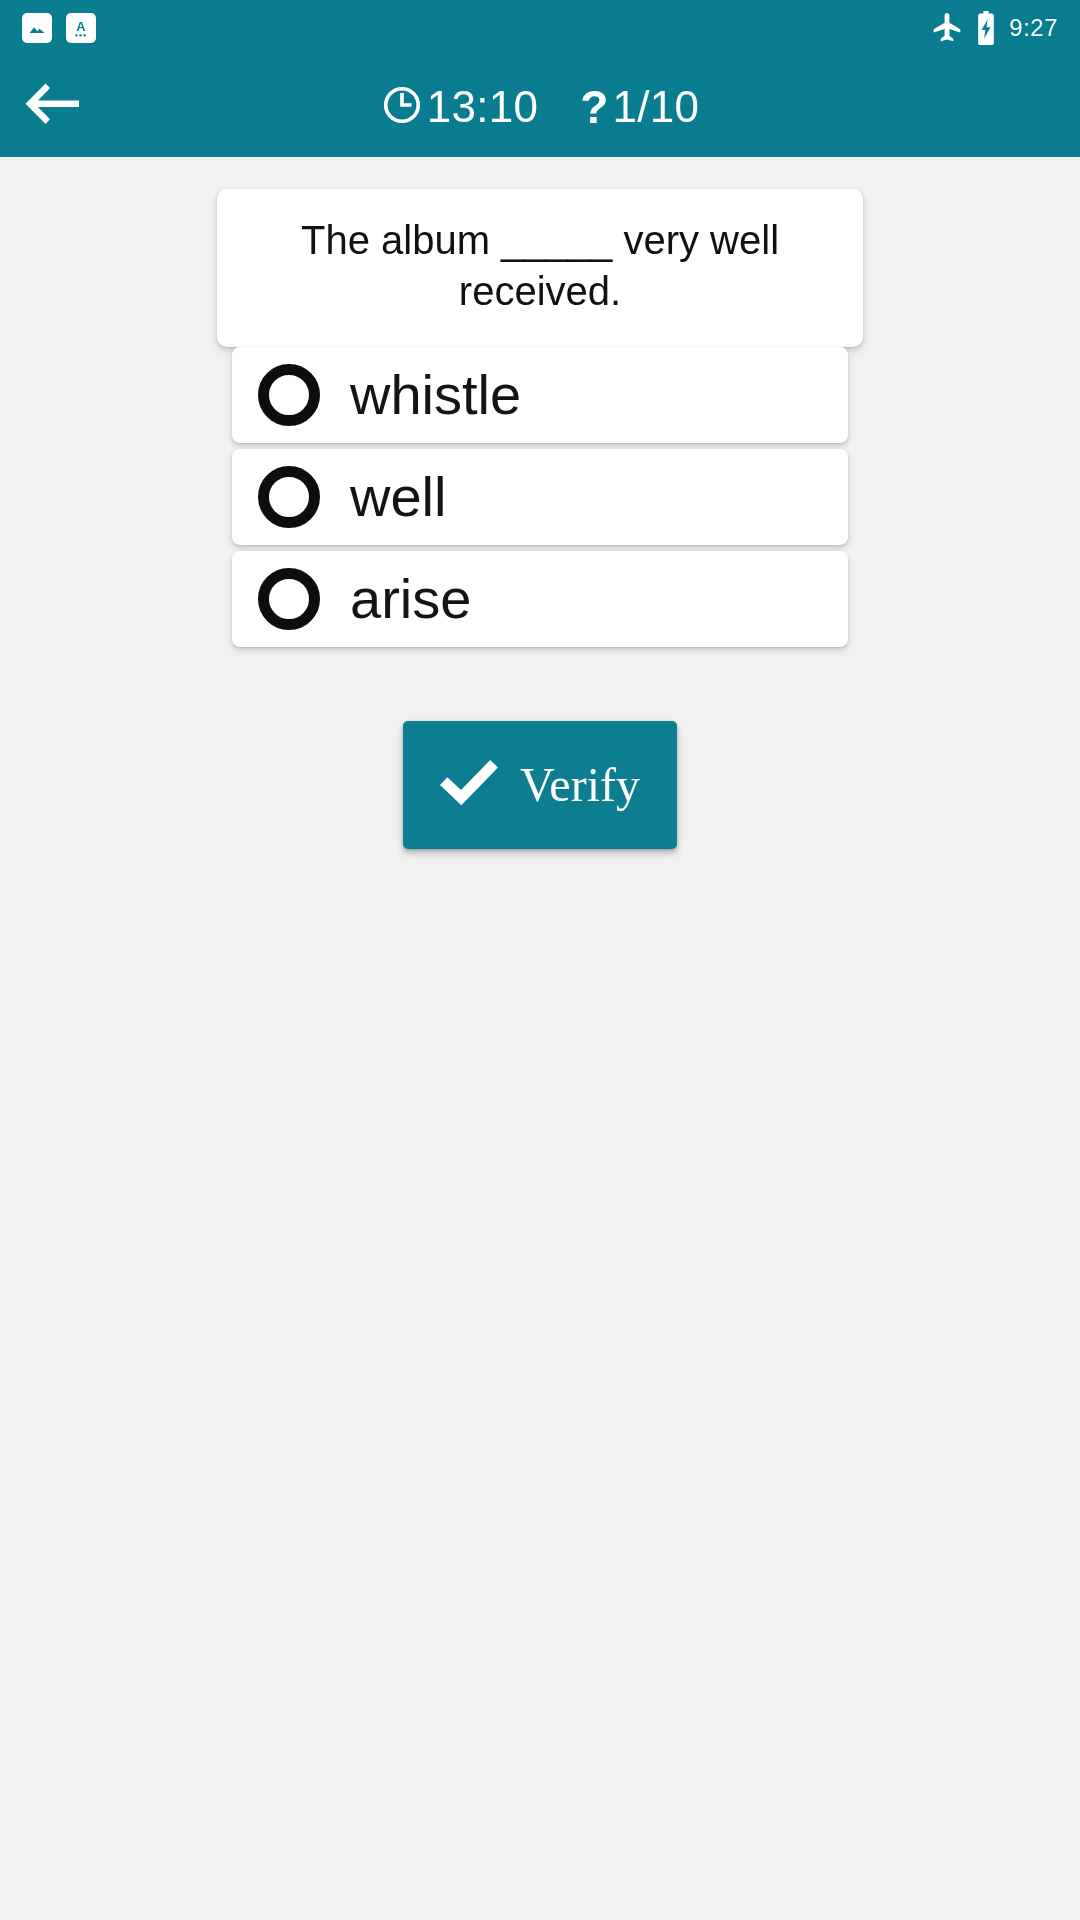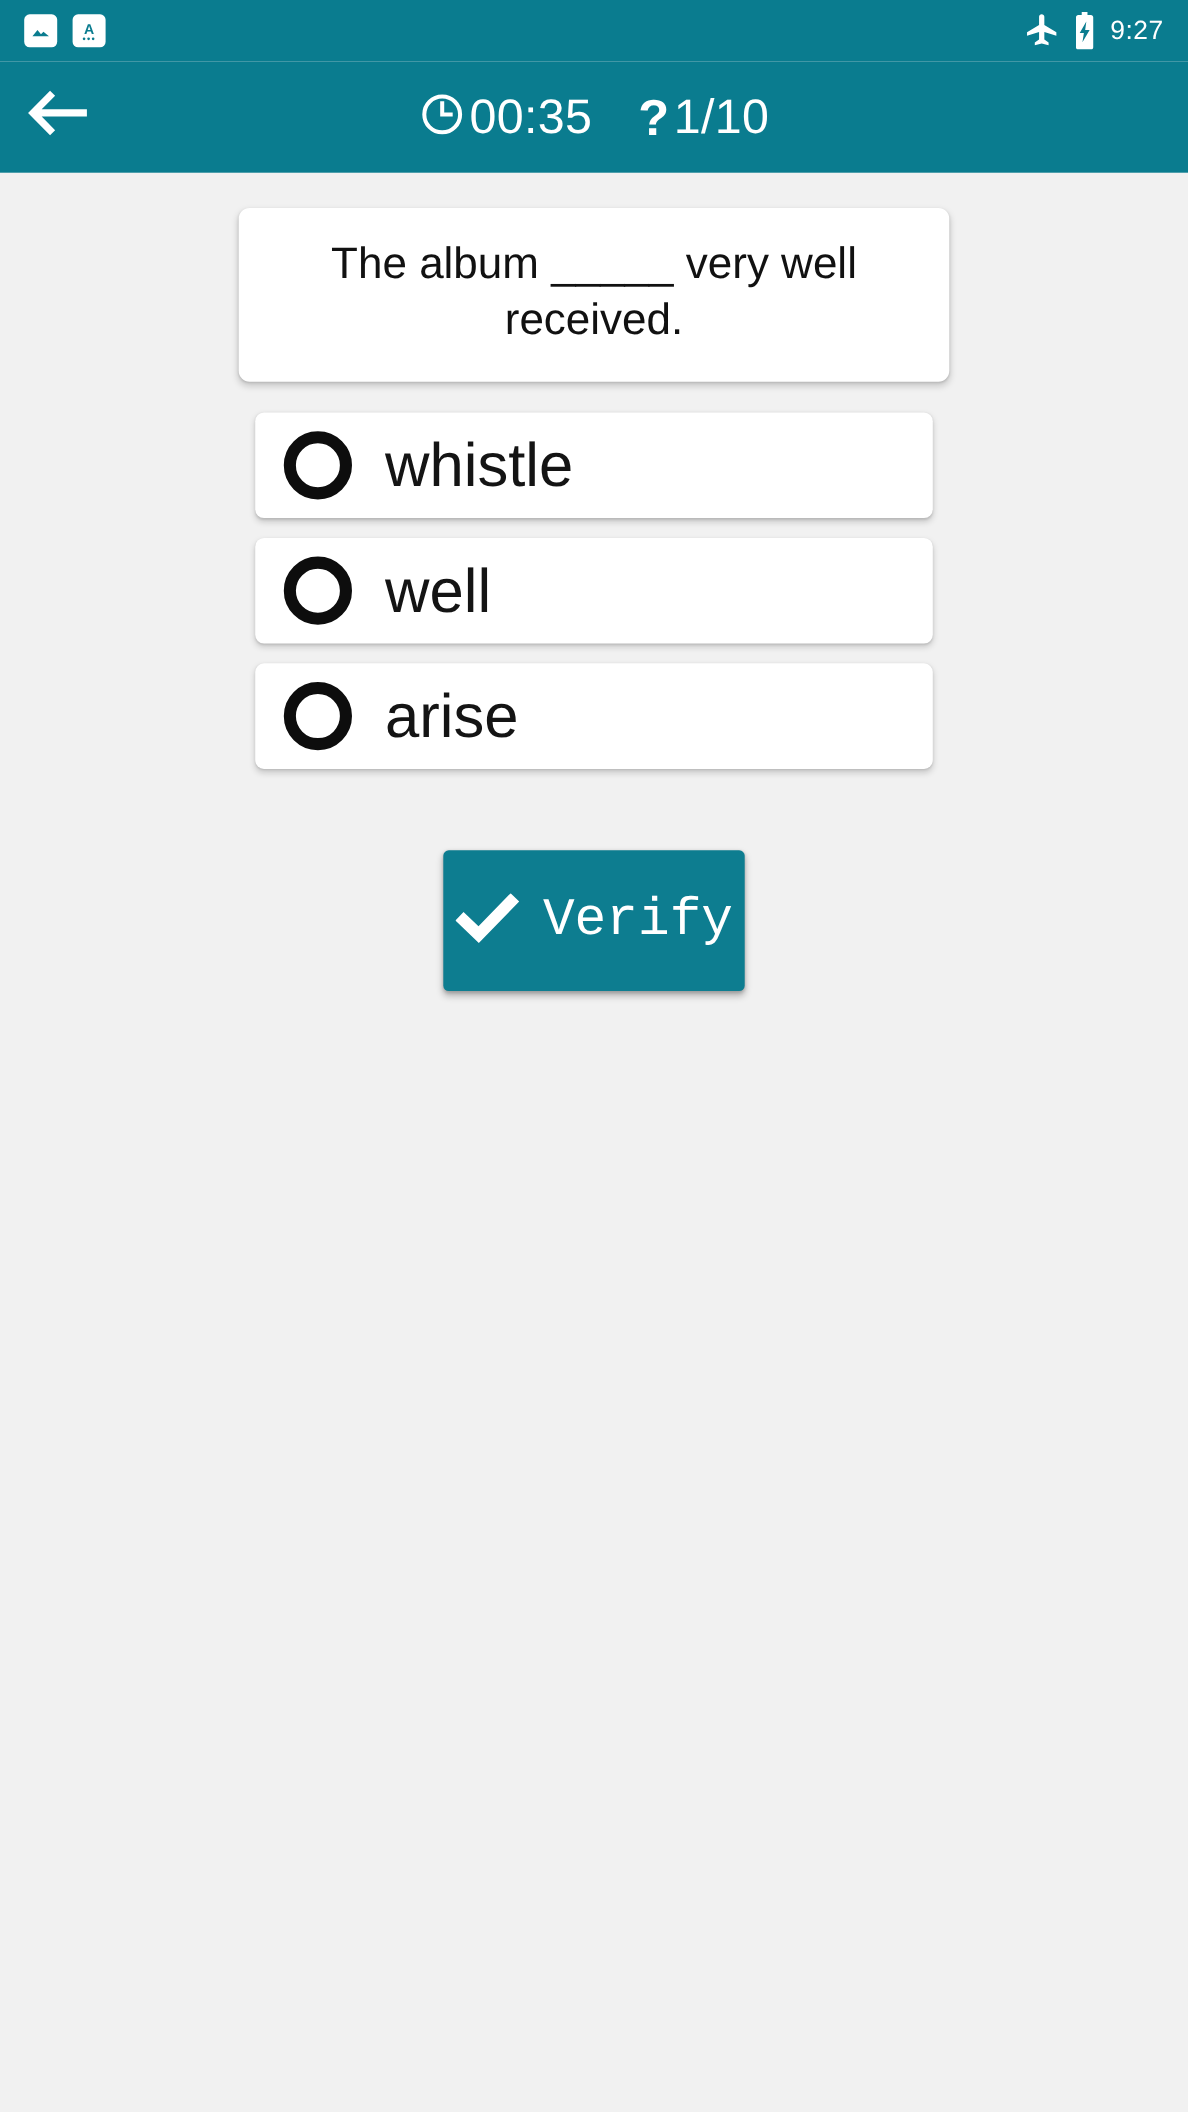--- a/index.html
+++ b/index.html
@@ -141,22 +141,21 @@
     font-size: 40px;
     line-height: 1.28;
     font-weight: 400;
   }
 
   .options {
     width: 100%;
     display: flex;
     flex-direction: column;
     align-items: center;
-    margin-top: 28px;
-    gap: 18px;
+    gap: 6px;
   }
 
   .option {
     width: 616px;
     min-height: 96px;
     background: #ffffff;
     border-radius: 8px;
     box-shadow: 0 3px 6px rgba(0,0,0,0.17), 0 1px 2px rgba(0,0,0,0.10);
     display: flex;
     align-items: center;
@@ -205,21 +204,21 @@
     border: none;
     border-radius: 5px;
     width: 274px;
     height: 128px;
     display: flex;
     align-items: center;
     justify-content: center;
     gap: 22px;
     cursor: pointer;
     box-shadow: 0 4px 7px rgba(0,0,0,0.26), 0 1px 3px rgba(0,0,0,0.15);
-    font-family: Liberation Mono, monospace;
+    font-family: Liberation Serif, serif;
   }
   .verify-label {
     color: #ffffff;
     font-size: 48px;
     line-height: 1;
     font-weight: 400;
   }
 </style>
 </head>
 <body>
@@ -267,21 +266,21 @@
       </span>
     </div>
     <div class="app-bar-center">
       <div class="bar-group">
         <span>
           <svg width="42" height="42" viewBox="0 0 24 24" aria-hidden="true">
             <circle cx="12" cy="12" r="9.3" fill="none" stroke="#ffffff" stroke-width="2.1"></circle>
             <path fill="none" stroke="#ffffff" stroke-width="2.1" stroke-linecap="square" d="M12 6.2V12h4.4"></path>
           </svg>
         </span>
-        <span class="bar-text">00:35</span>
+        <span class="bar-text">13:10</span>
       </div>
       <div class="bar-group">
         <span class="qmark">?</span>
         <span class="bar-text">1/10</span>
       </div>
     </div>
   </div>
 
   <div class="content">
 

